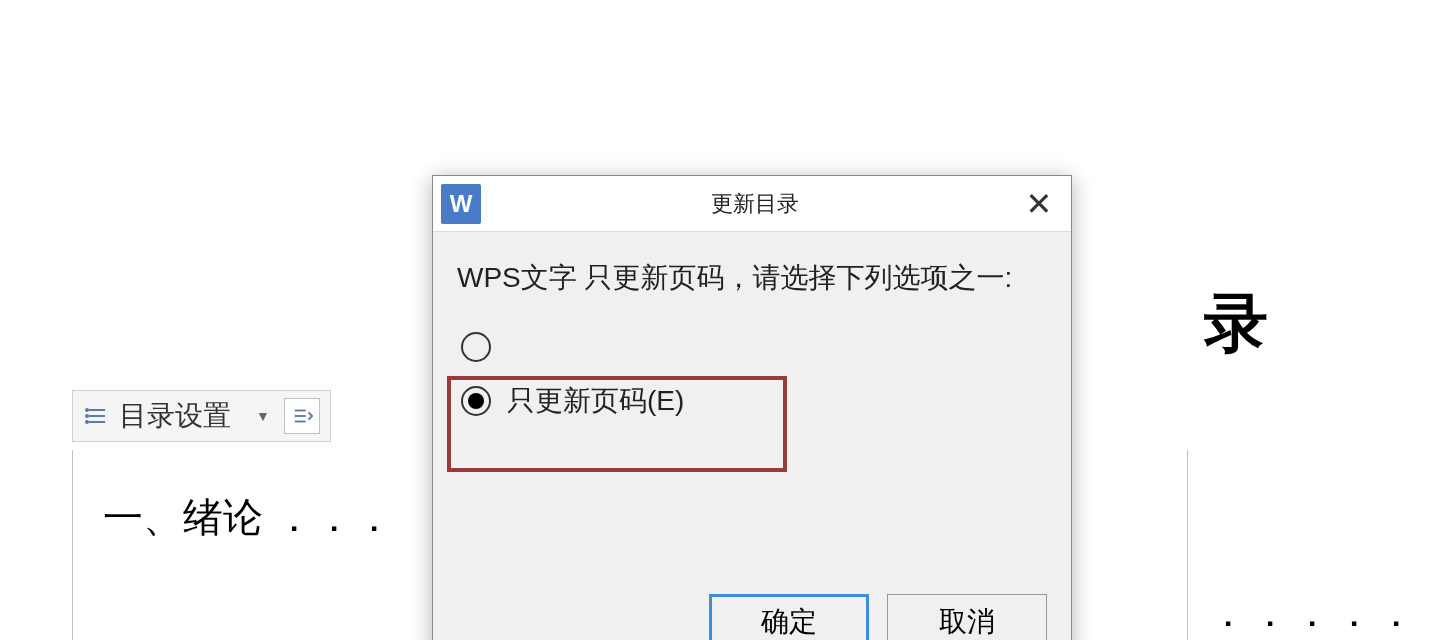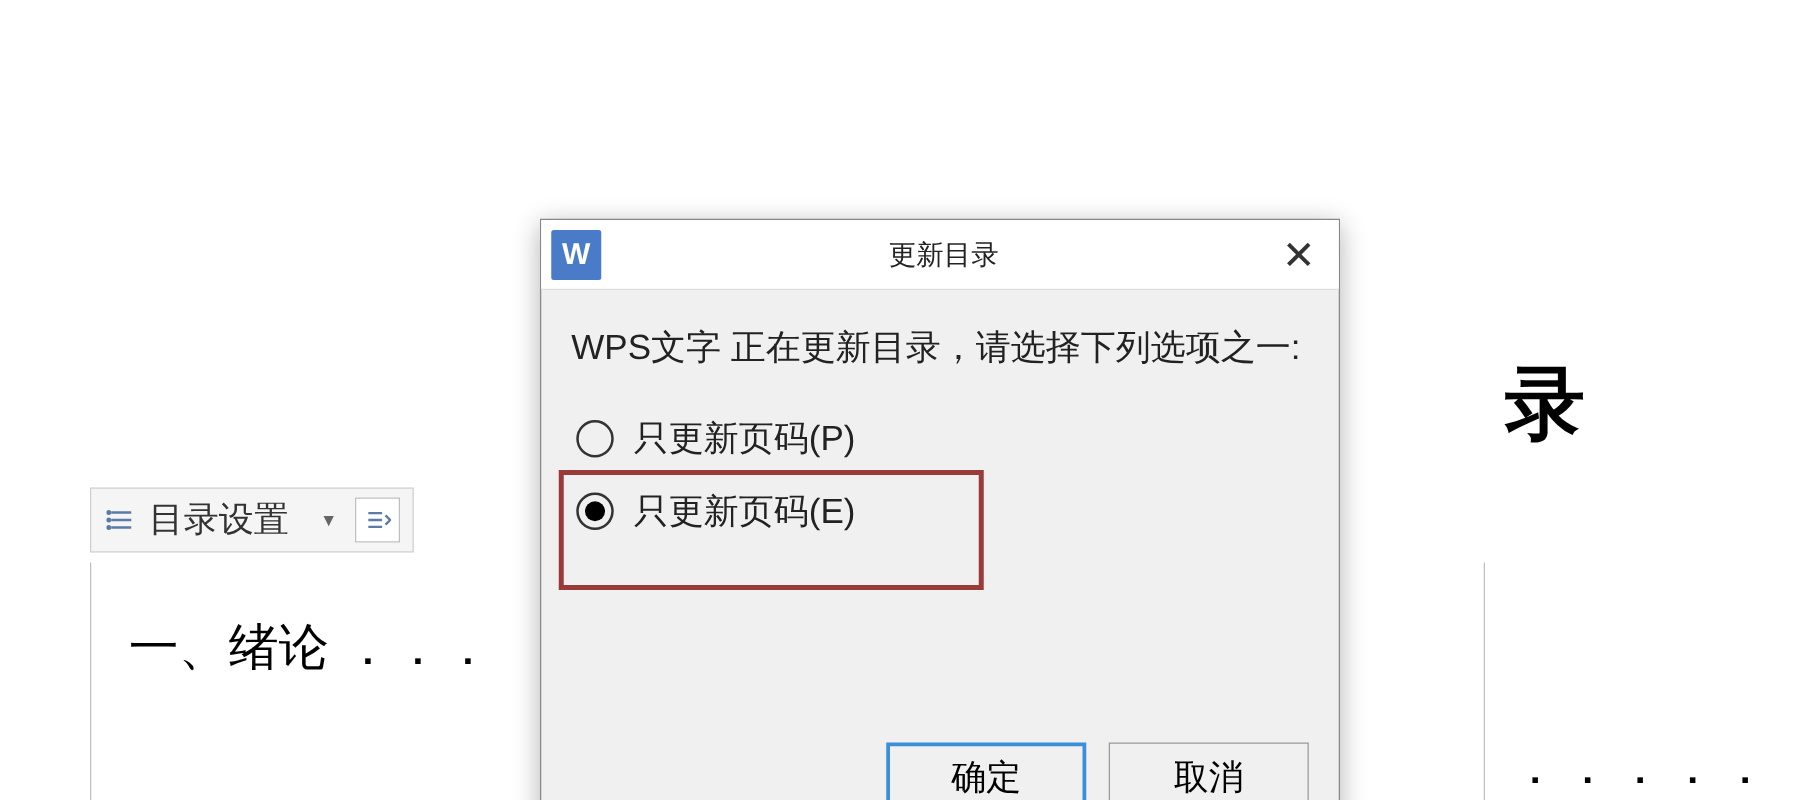--- a/index.html
+++ b/index.html
@@ -253,25 +253,24 @@
 
 <div class="dialog">
   <div class="dialog-titlebar">
     <div class="app-icon">W</div>
     <div class="dialog-title">更新目录</div>
     <button class="close-btn">
       <span>✕</span>
     </button>
   </div>
   <div class="dialog-body">
-    <div class="dialog-message">WPS文字 正在更新目录，请选择下列选项之一:</div>
+    <div class="dialog-message">WPS文字 只更新页码，请选择下列选项之一:</div>
     <div class="radio-group">
       <div class="radio-option">
         <div class="radio-circle"></div>
-        <span>只更新页码(P)</span>
       </div>
       <div class="radio-option">
         <div class="radio-circle checked"></div>
         <span>只更新页码(E)</span>
       </div>
       <div class="highlight-box"></div>
     </div>
   </div>
   <div class="dialog-buttons">
     <button class="dlg-btn primary">确定</button>

